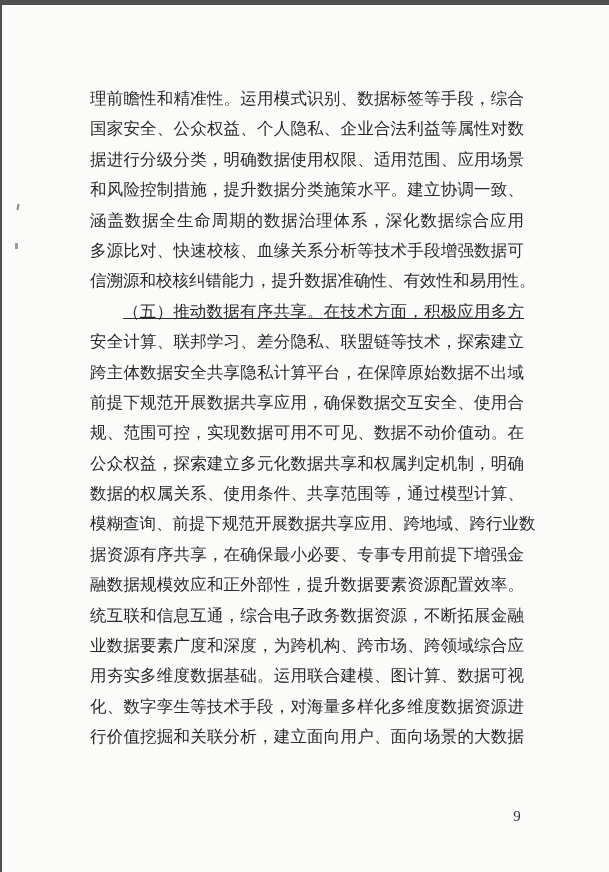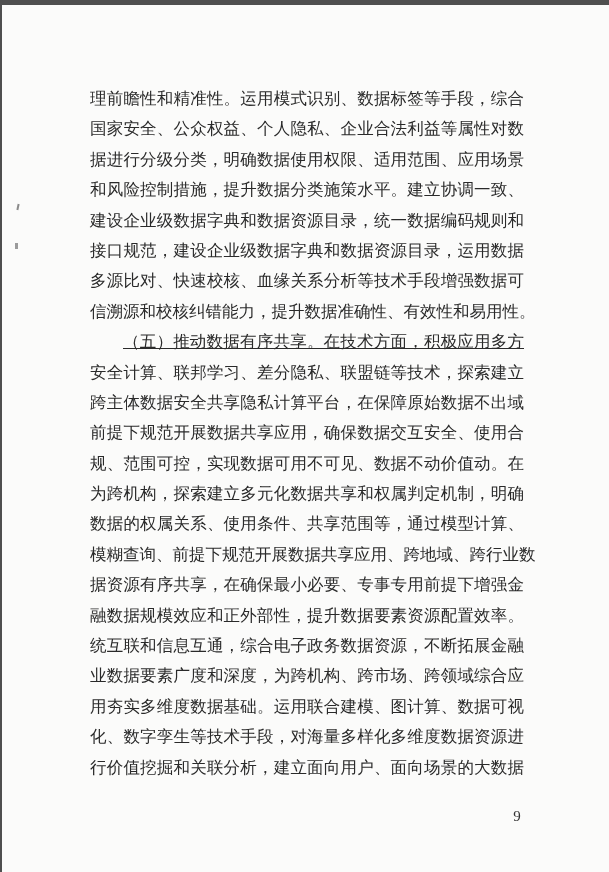--- a/index.html
+++ b/index.html
@@ -78,30 +78,29 @@
   <div class="scan-edge-top"></div>
   <div class="scan-edge-left"></div>
   <div class="speck speck-1"></div>
   <div class="speck speck-2"></div>
 
   <div class="text-block" id="text-block">
       <div class="line">理前瞻性和精准性。运用模式识别、数据标签等手段，综合</div>
       <div class="line">国家安全、公众权益、个人隐私、企业合法利益等属性对数</div>
       <div class="line">据进行分级分类，明确数据使用权限、适用范围、应用场景</div>
       <div class="line">和风险控制措施，提升数据分类施策水平。建立协调一致、</div>
-      <div class="line">建设企业级数据字典和数据资源目录，统一数据编码规则和</div>
-      <div class="line">接口规范，建设企业级数据字典和数据资源目录，运用数据</div>
+      <div class="line">涵盖数据全生命周期的数据治理体系，深化数据综合应用</div>
       <div class="line">多源比对、快速校核、血缘关系分析等技术手段增强数据可</div>
       <div class="line">信溯源和校核纠错能力，提升数据准确性、有效性和易用性。</div>
       <div class="line indent">（五）推动数据有序共享。在技术方面，积极应用多方</div>
       <div class="line">安全计算、联邦学习、差分隐私、联盟链等技术，探索建立</div>
       <div class="line">跨主体数据安全共享隐私计算平台，在保障原始数据不出域</div>
       <div class="line">前提下规范开展数据共享应用，确保数据交互安全、使用合</div>
       <div class="line">规、范围可控，实现数据可用不可见、数据不动价值动。在</div>
-      <div class="line">为跨机构，探索建立多元化数据共享和权属判定机制，明确</div>
+      <div class="line">公众权益，探索建立多元化数据共享和权属判定机制，明确</div>
       <div class="line">数据的权属关系、使用条件、共享范围等，通过模型计算、</div>
       <div class="line">模糊查询、前提下规范开展数据共享应用、跨地域、跨行业数</div>
       <div class="line">据资源有序共享，在确保最小必要、专事专用前提下增强金</div>
       <div class="line">融数据规模效应和正外部性，提升数据要素资源配置效率。</div>
       <div class="line">统互联和信息互通，综合电子政务数据资源，不断拓展金融</div>
       <div class="line">业数据要素广度和深度，为跨机构、跨市场、跨领域综合应</div>
       <div class="line">用夯实多维度数据基础。运用联合建模、图计算、数据可视</div>
       <div class="line">化、数字孪生等技术手段，对海量多样化多维度数据资源进</div>
       <div class="line">行价值挖掘和关联分析，建立面向用户、面向场景的大数据</div>
     </div>

